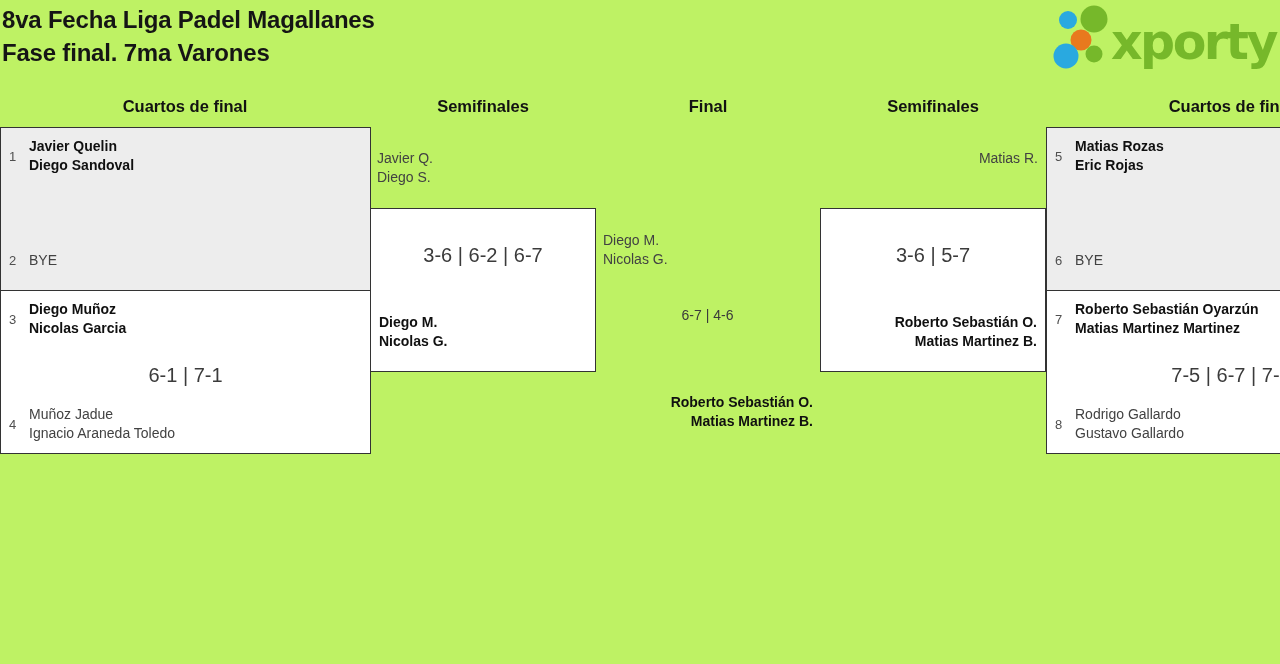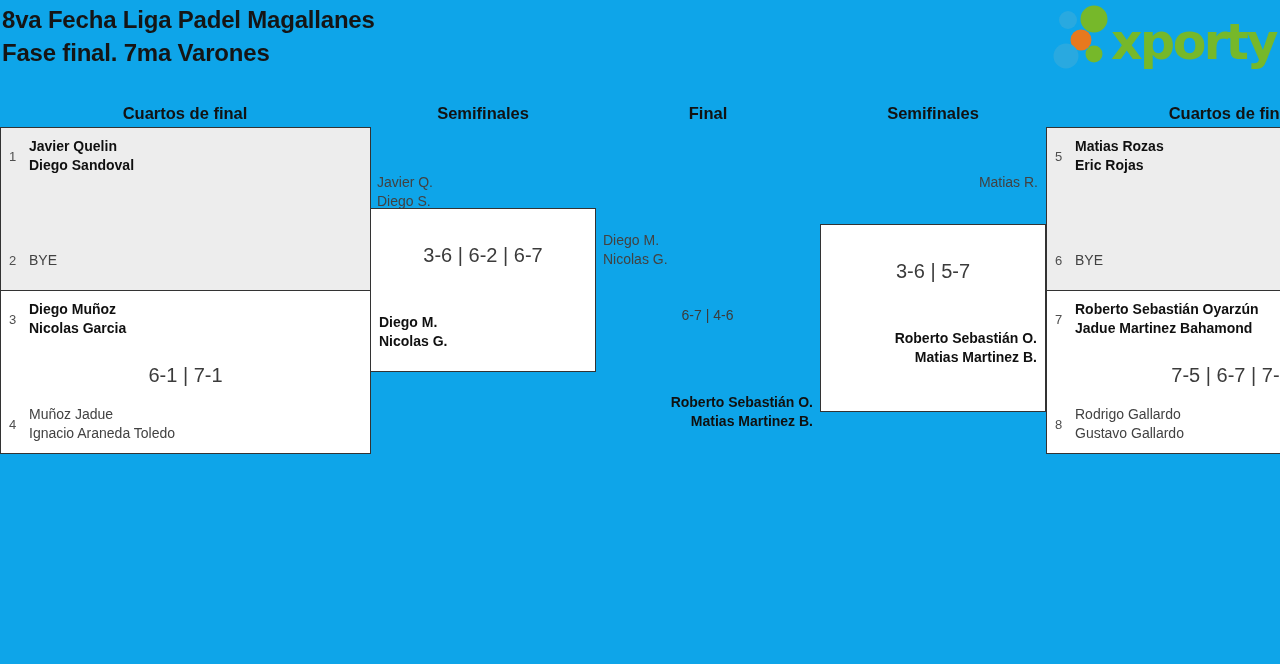--- a/index.html
+++ b/index.html
@@ -1,32 +1,32 @@
 <!DOCTYPE html>
 <html><head>
 <meta charset="utf-8">
 <style>
   * { margin:0; padding:0; box-sizing:border-box; }
   html,body { background:#ffffff; }
   .page {
     position:relative; width:1280px; height:664px;
-    overflow:hidden; background:#0ea5e9;
+    overflow:hidden; background:#bef264;
     font-family:"Liberation Sans", sans-serif;
   }
   
   .title-block { position:absolute; left:2px; top:3px; }
   .title-line {
     font-size:24px; line-height:33px; font-weight:600;
     color:#151515; letter-spacing:-0.2px; white-space:nowrap;
   }
   .logo { position:absolute; left:1048px; top:2px; width:232px; height:72px; cursor:pointer; }
   .logo svg { overflow:visible; display:block; }
   
   .round-header {
-    position:absolute; top:104px; width:300px; text-align:center;
+    position:absolute; top:97px; width:300px; text-align:center;
     font-size:16.5px; font-weight:600; color:#121212; white-space:nowrap;
   }
   
   .match {
     position:absolute; border:1px solid #333333; background:#ffffff;
   }
   .match.bye-box { background:#EDEDED; }
   .prow { position:absolute; left:8px; right:6px; display:flex; align-items:center; }
   .prow .seed {
     flex:0 0 20px; width:20px; font-size:13px; color:#4f4f4f; font-weight:400;
@@ -36,21 +36,21 @@
   .prow.pos-top { top:9px; }
   .prow.pos-bottom-1line { bottom:20px; }
   .prow.pos-bottom-2line { bottom:10px; }
   .score {
     position:absolute; left:0; right:0; text-align:center;
     font-size:20px; color:#3b3b3b; white-space:nowrap;
   }
   .score.qf-score { top:73px; }
   .score.sf-score { top:35px; }
   
-  .sf-feeder { position:absolute; white-space:nowrap;margin-top:24px; }
+  .sf-feeder { position:absolute; white-space:nowrap; }
   .sf-winner { position:absolute; top:104px; }
   .sf-winner.left { left:8px; }
   .sf-winner.right { right:8px; text-align:right; }
   .align-right { text-align:right; }
   
   .final-col { position:absolute; left:595px; top:208px; width:225px; height:245px; }
   .final-left { position:absolute; left:8px; top:23px; }
   .final-score { position:absolute; top:99px; left:0; right:0; text-align:center; font-size:14px; color:#3b3b3b; }
   .final-winner { position:absolute; top:185px; right:7px; text-align:right; }
 </style>
@@ -137,21 +137,21 @@
     <div class="final-winner names winner">
       <div>Roberto Sebastián O.</div>
       <div>Matias Martinez B.</div>
     </div>
   </div>
 
   <div class="sf-feeder names align-right" style="left:820px; top:149px; width:218px;">
     <div>Matias R.</div>
   </div>
 
-  <div class="match" style="left:820px; top:208px; width:226px; height:188px;margin-top:16px;">
+  <div class="match" style="left:820px; top:208px; width:226px; height:164px;">
     <div class="score sf-score">3-6 | 5-7</div>
     <div class="sf-winner right names winner">
       <div>Roberto Sebastián O.</div>
       <div>Matias Martinez B.</div>
     </div>
   </div>
 
   <div class="match bye-box" style="left:1046px; top:127px; width:370px; height:164px;">
     <div class="prow pos-top">
       <span class="seed">5</span>
@@ -166,21 +166,21 @@
         <div>BYE</div>
       </div>
     </div>
   </div>
 
   <div class="match" style="left:1046px; top:290px; width:370px; height:164px;">
     <div class="prow pos-top">
       <span class="seed">7</span>
       <div class="names winner">
         <div>Roberto Sebastián Oyarzún</div>
-        <div>Jadue Martinez Bahamond</div>
+        <div>Matias Martinez Martinez</div>
       </div>
     </div>
     <div class="score qf-score">7-5 | 6-7 | 7-6</div>
     <div class="prow pos-bottom-2line">
       <span class="seed">8</span>
       <div class="names">
         <div>Rodrigo Gallardo</div>
         <div>Gustavo Gallardo</div>
       </div>
     </div>

